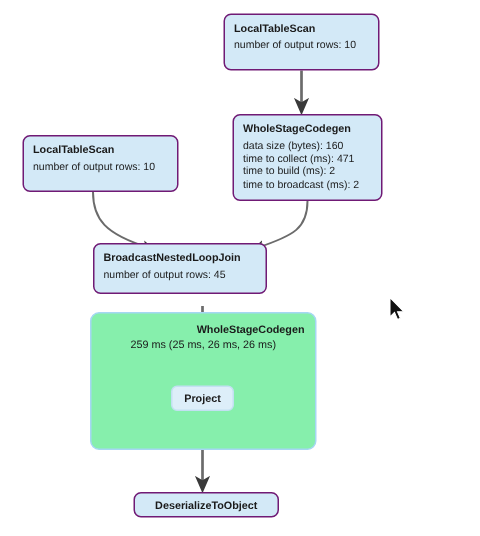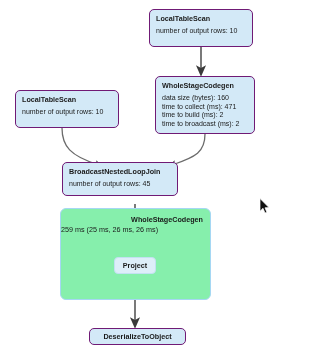--- a/index.html
+++ b/index.html
@@ -94,21 +94,21 @@
     font-size: 7.2px;
     font-weight: bold;
     line-height: 9px;
     white-space: nowrap;
   }
   .codegen-time {
     position: absolute;
     left: 0;
     right: 0;
     top: 16px;
-    text-align: left;
+    text-align: center;
     font-size: 7.2px;
     line-height: 9px;
     white-space: nowrap;
   }
   #node-project {
     left: 114px;
     top: 257px;
     width: 42px;
     height: 17px;
     background: #ddeef9;

